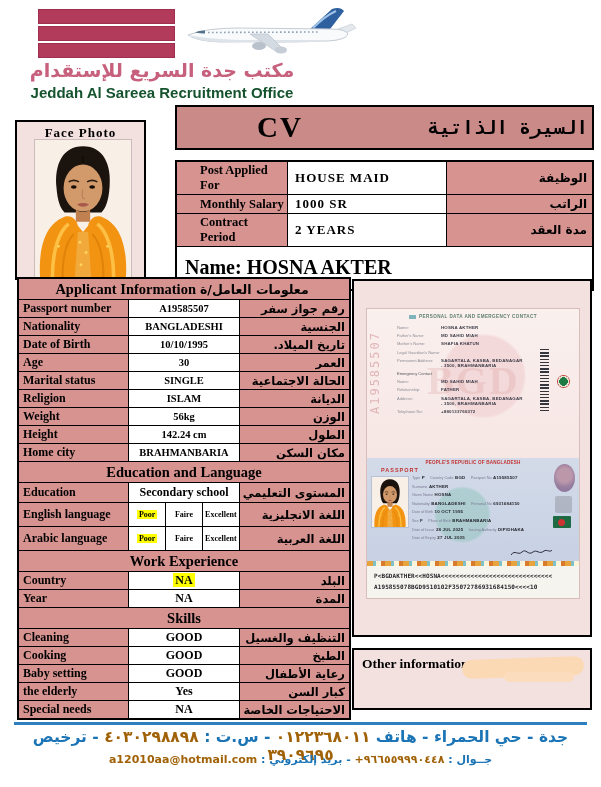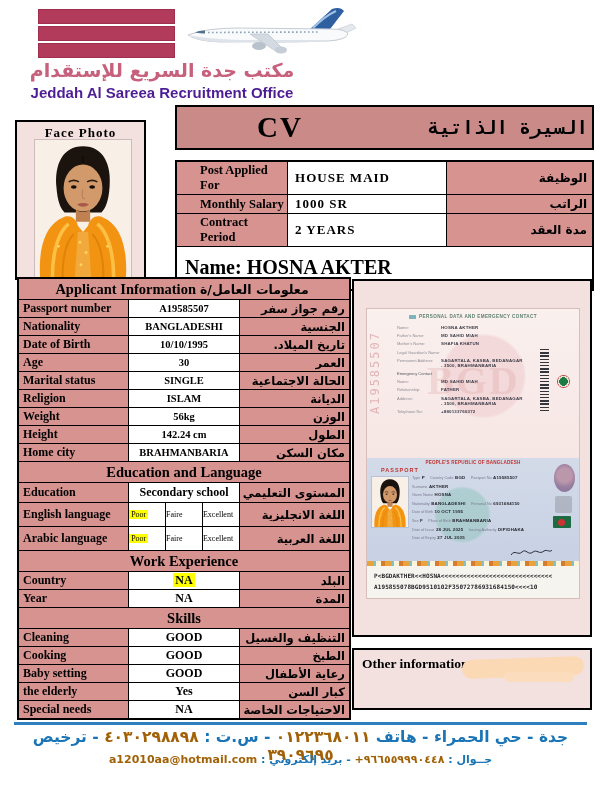--- a/index.html
+++ b/index.html
@@ -4,21 +4,21 @@
 <style>
   html,body{margin:0;padding:0;background:#fff;}
   .page{position:relative;width:601px;height:787px;background:#fff;overflow:hidden;
         font-family:"Liberation Serif",serif;color:#000;}
 
   
   .stripe{position:absolute;left:38px;width:135px;height:13px;background:#b23a5a;border:1px solid #9e2f4e;}
   .logo-ar{position:absolute;left:28px;top:59px;width:268px;text-align:center;direction:rtl;
            font-family:"DejaVu Sans",sans-serif;font-size:19px;font-weight:bold;color:#c7607c;}
   .logo-en{position:absolute;left:28px;top:84px;width:268px;text-align:center;
-           font-family:"Liberation Sans",sans-serif;font-size:15px;font-weight:bold;color:#4c1d95;}
+           font-family:"Liberation Sans",sans-serif;font-size:15px;font-weight:bold;color:#14532d;}
   .plane{position:absolute;left:180px;top:4px;width:200px;height:56px;}
 
   
   .pinkbox{position:absolute;background:#f3e1e0;border:2px solid #000;box-sizing:border-box;}
   .face-box{left:15px;top:104px;width:131px;height:160px;margin-top:16px;}
   .face-label{text-align:center;font-size:13px;font-weight:bold;letter-spacing:1px;margin-top:3px;}
   .face-photo{position:absolute;left:17px;top:17px;width:96px;height:138px;border:1px solid #cbb;overflow:hidden;}
   .face-photo svg{width:100%;height:100%;display:block;}
 
   
@@ -44,21 +44,21 @@
   .main-table td,.main-table th{border:1px solid #000;box-sizing:border-box;}
   .sec{background:#d69390;height:19px;text-align:center;}
   .sec .t-en{font-size:14.5px;font-weight:bold;}
   .sec .t-ar{font-size:12.5px;font-weight:bold;direction:rtl;font-family:"DejaVu Sans",sans-serif;margin-right:4px;}
   .lbl{background:#d69390;font-weight:bold;font-size:12px;padding-left:4px;height:18px;width:106px;}
   .val{background:#fff;font-weight:bold;font-size:10.5px;text-align:center;width:112px;}
   .ar{background:#d69390;font-weight:bold;font-size:11.5px;text-align:right;direction:rtl;
       padding-right:4px;font-family:"DejaVu Sans",sans-serif;width:108px;}
   .hl{background:#ffff00;padding:0 2px;}
   .opts{display:flex;height:100%;align-items:stretch;}
-  .opt{flex:1;display:flex;align-items:center;font-size:8px;font-weight:normal;}
+  .opt{flex:1;display:flex;align-items:center;justify-content:center;font-size:8px;font-weight:bold;}
   .opt + .opt{border-left:1px solid #000;}
   tr.lang td{height:24px;}
   tr.edu td{height:20px;}
 
   
   .pass-box{left:352px;top:279px;width:240px;height:358px;}
   .pp-img{position:absolute;left:13px;top:28px;width:212px;height:289px;box-shadow:0 0 0 1px #d8bdbb;}
   .pp1{position:relative;height:149px;background:
        radial-gradient(circle at 55% 45%, #f3d9da 0 28%, transparent 30%),
        linear-gradient(#faf0ee,#f6e6e4);overflow:hidden;}

